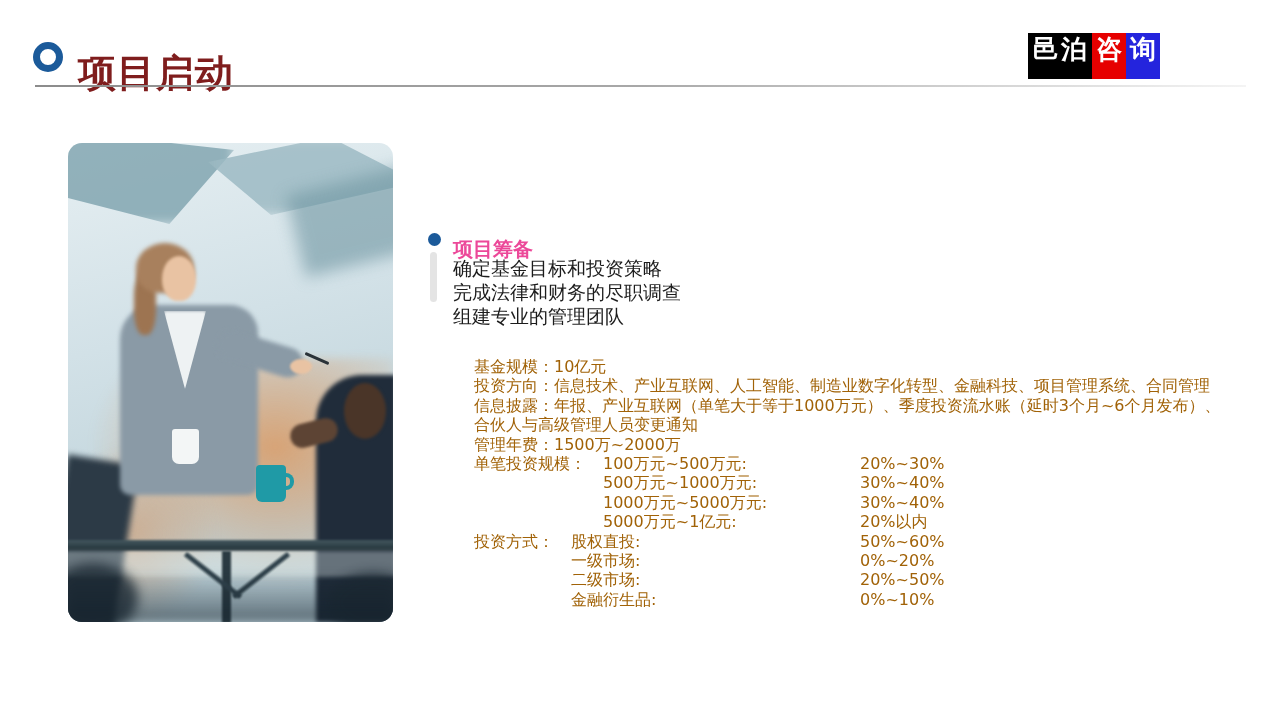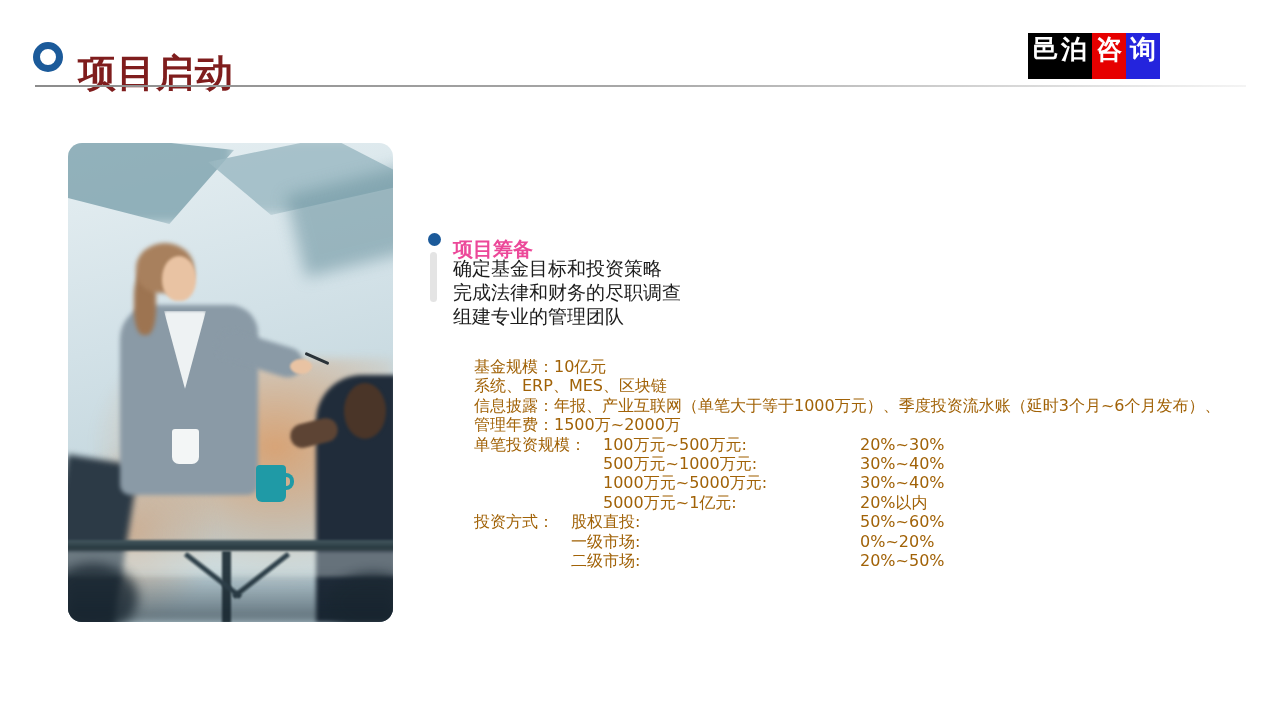--- a/index.html
+++ b/index.html
@@ -152,22 +152,23 @@
 <div class="bullet-bar"></div>
 <div class="prep-heading">项目筹备</div>
 <div class="prep-lines">
   <div>确定基金目标和投资策略</div>
   <div>完成法律和财务的尽职调查</div>
   <div>组建专业的管理团队</div>
 </div>
 
 <div class="details">
   <div class="dline">基金规模：10亿元</div>
-  <div class="dline">系统、ERP、MES、区块链</div>
+  <div class="dline">投资方向：信息技术、产业互联网、人工智能、制造业数字化转型、金融科技、项目管理系统、合同管理</div>
   <div class="dline">信息披露：年报、产业互联网（单笔大于等于1000万元）、季度投资流水账（延时3个月~6个月发布）、</div>
+  <div class="dline">合伙人与高级管理人员变更通知</div>
   <div class="dline">管理年费：1500万~2000万</div>
 
   <div class="rate-row row-a">
     <span class="r-label">单笔投资规模：</span>
     <span class="r-item">100万元~500万元:</span>
     <span class="r-pct">20%~30%</span>
   </div>
   <div class="rate-row row-a">
     <span class="r-label"></span>
     <span class="r-item">500万元~1000万元:</span>
@@ -191,13 +192,18 @@
   <div class="rate-row row-b">
     <span class="r-label"></span>
     <span class="r-item">一级市场:</span>
     <span class="r-pct">0%~20%</span>
   </div>
   <div class="rate-row row-b">
     <span class="r-label"></span>
     <span class="r-item">二级市场:</span>
     <span class="r-pct">20%~50%</span>
   </div>
+  <div class="rate-row row-b">
+    <span class="r-label"></span>
+    <span class="r-item">金融衍生品:</span>
+    <span class="r-pct">0%~10%</span>
+  </div>
 </div>
 
 </body></html>

